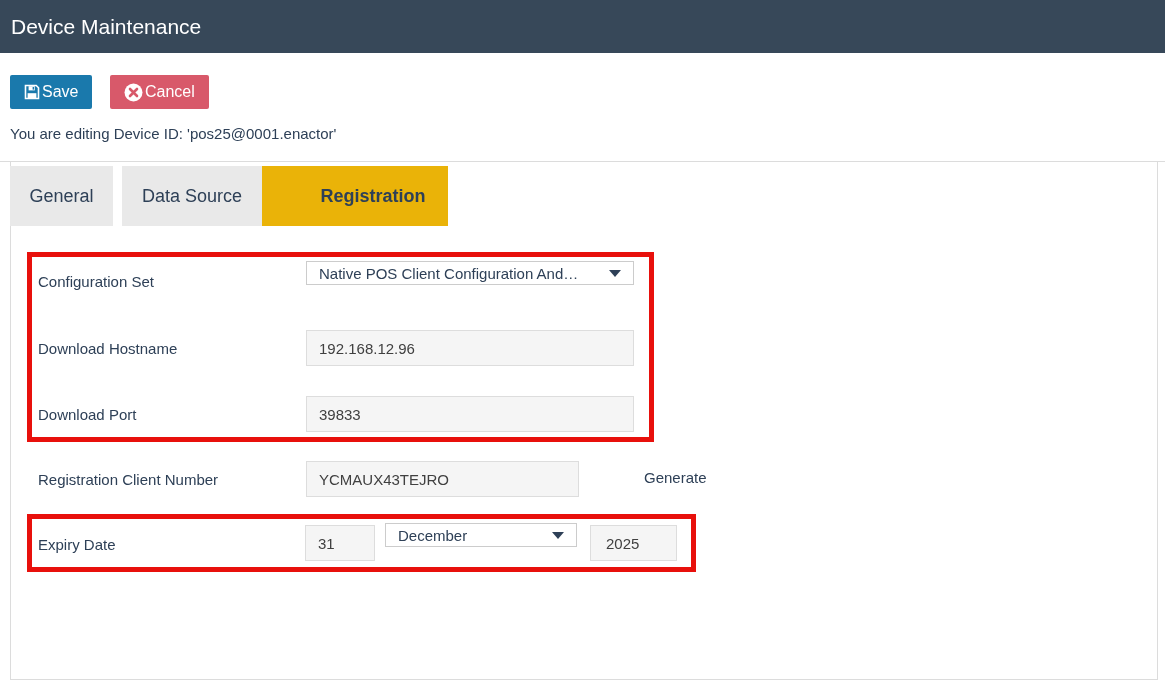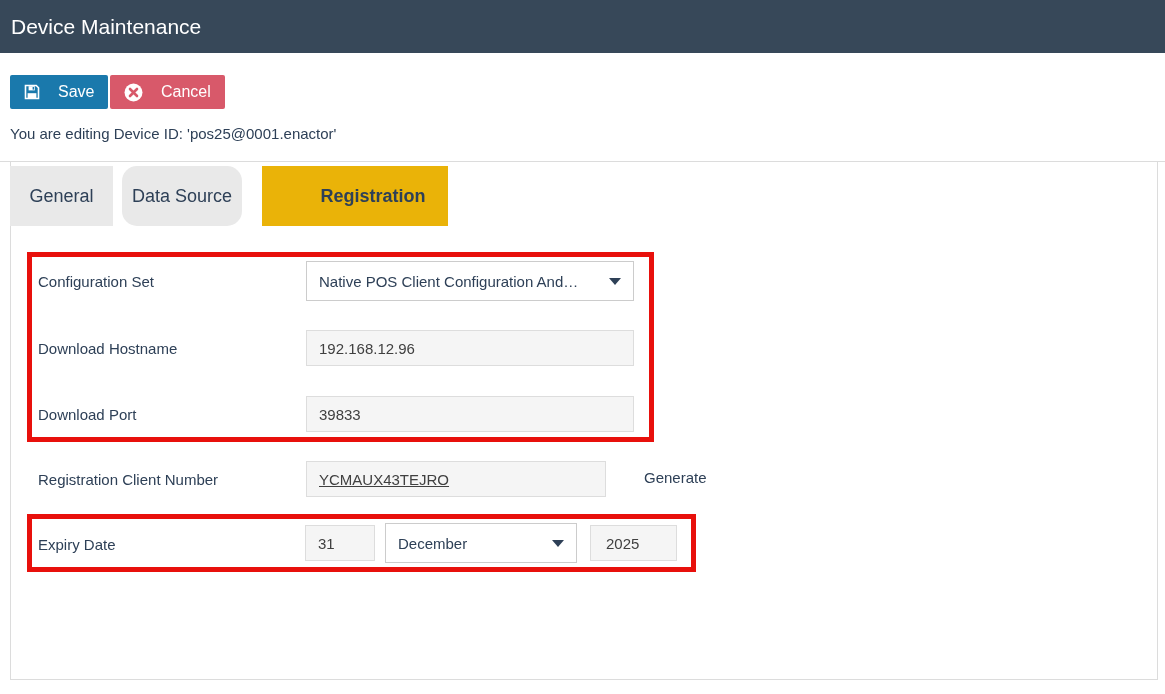--- a/index.html
+++ b/index.html
@@ -5,56 +5,56 @@
   html,body{margin:0;padding:0;background:#fff;}
   body{width:1165px;height:694px;position:relative;overflow:hidden;
        font-family:"Liberation Sans","DejaVu Sans",sans-serif;color:#2e4057;}
 
   
   .header{position:absolute;left:0;top:0;width:1165px;height:53px;background:#374859;}
   .header h1{margin:0;padding:0 0 0 11px;line-height:53px;font-size:21px;font-weight:400;color:#ffffff;}
 
   
   .btn{position:absolute;top:75px;height:34px;border:none;border-radius:2px;
-       display:flex;align-items:center;gap:18px;padding:0 14px;cursor:pointer;
+       display:flex;align-items:center;gap:2px;padding:0 14px;cursor:pointer;
        font-family:inherit;font-size:16px;color:#fff;}
   .btn.save{left:10px;background:#1a79ac;}
   .btn.cancel{left:110px;background:#d8596a;align-items:center;}
   .btn .icon{display:flex;align-items:center;}
 
   
   .notice{position:absolute;left:10px;top:125px;margin:0;font-size:15px;color:#2e4057;}
 
   
   .tabs-line{position:absolute;left:0;top:161px;width:1165px;height:1px;background:#dcdcdc;}
   .panel{position:absolute;left:10px;top:161px;width:1148px;height:519px;
          border-left:1px solid #dcdcdc;border-right:1px solid #dcdcdc;border-bottom:1px solid #dcdcdc;
          box-sizing:border-box;background:transparent;}
   .tab{position:absolute;top:166px;height:60px;display:flex;align-items:center;justify-content:center;
        font-size:18px;color:#2e4057;cursor:pointer;}
   .tab.inactive{background:#e9e9e9;}
   .tab.t-general{left:10px;width:103px;}
-  .tab.t-datasource{left:122px;width:120px;border-radius:15px;}
+  .tab.t-datasource{left:122px;width:140px;}
   .tab.t-registration{left:262px;width:150px;background:#eab308;font-weight:bold;padding-left:36px;}
 
   
   .flabel{position:absolute;left:38px;font-size:15px;color:#2e4057;}
   .finput{position:absolute;box-sizing:border-box;height:36px;background:#f5f5f5;
           border:1px solid #ddd;padding:0 12px;font-family:inherit;font-size:15px;color:#404040;}
-  .fselect{position:absolute;box-sizing:border-box;height:40px;background:#ffffff;
+  .fselect{position:absolute;box-sizing:border-box;height:24px;background:#ffffff;
            border:1px solid #ccc;display:flex;align-items:center;padding:0 34px 0 12px;
            font-size:15px;color:#2e4057;cursor:pointer;}
   .fselect .val{white-space:nowrap;overflow:hidden;}
   .caret{position:absolute;right:12px;top:50%;margin-top:-3px;width:0;height:0;
          border-left:6px solid transparent;border-right:6px solid transparent;
          border-top:7px solid #2e4057;}
   .sel-config{left:306px;top:261px;width:328px;}
   .in-host{left:306px;top:330px;width:328px;}
   .in-port{left:306px;top:396px;width:328px;}
-  .in-serial{left:306px;top:461px;width:300px;text-decoration:underline;}
+  .in-serial{left:306px;top:461px;width:273px;}
   .generate{position:absolute;left:644px;top:469px;font-size:15px;color:#2e4057;cursor:pointer;}
   .in-day{left:305px;top:525px;width:70px;}
   .sel-month{left:385px;top:523px;width:192px;}
   .in-year{left:590px;top:525px;width:87px;padding-left:15px;}
 
   
   .ann{position:absolute;border:5px solid #e8100c;box-sizing:border-box;pointer-events:none;}
   .ann1{left:27px;top:252px;width:627px;height:190px;}
   .ann2{left:27px;top:514px;width:669px;height:58px;}
 </style>

